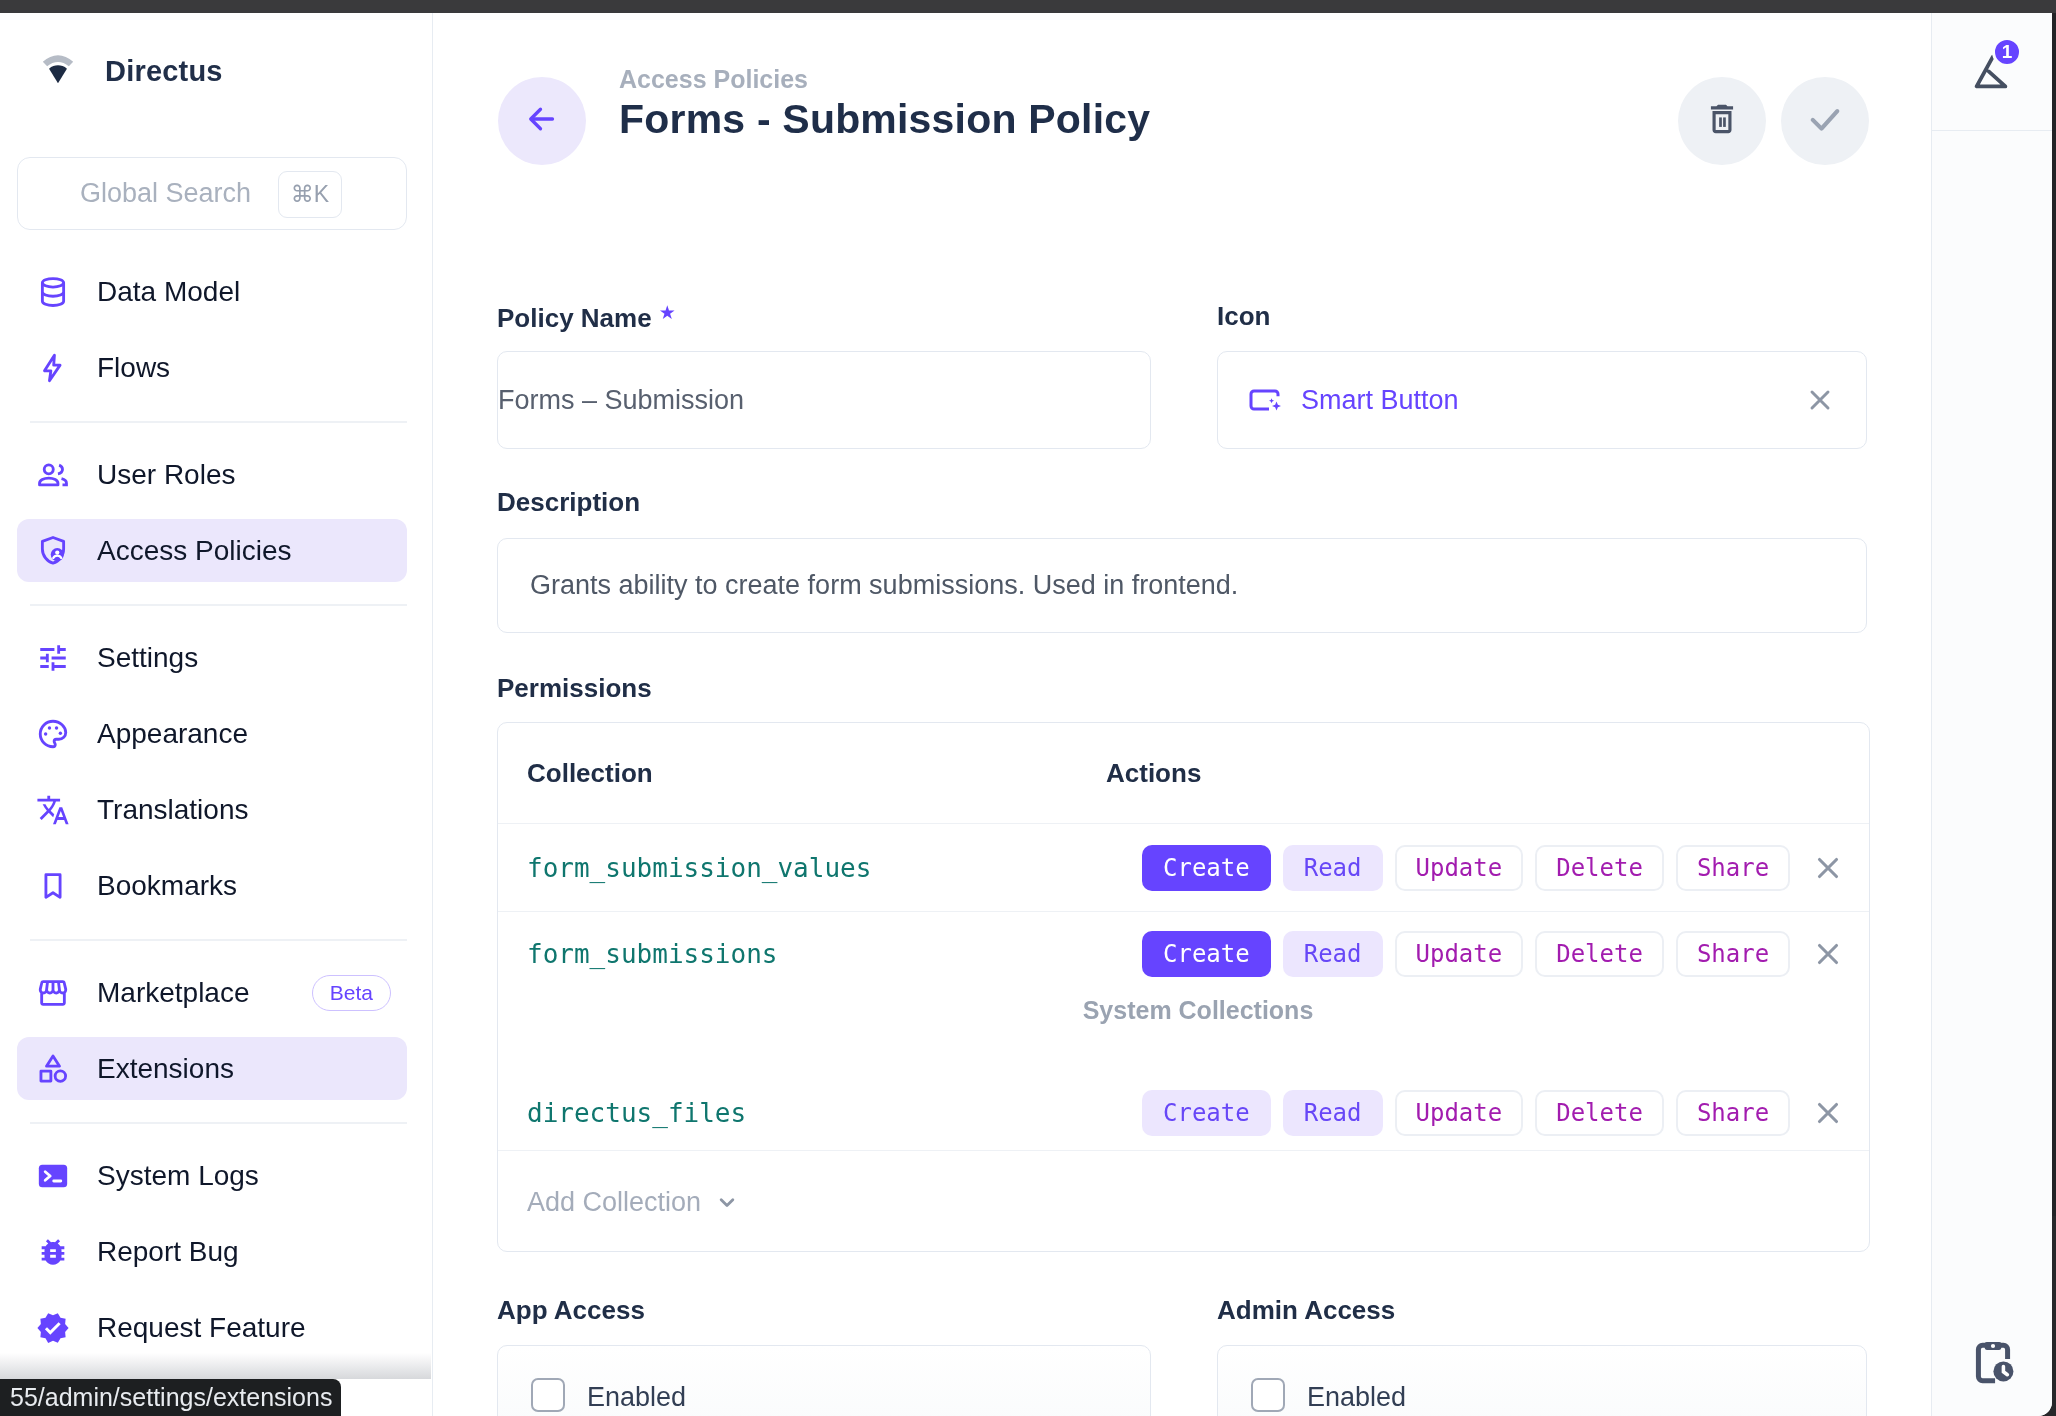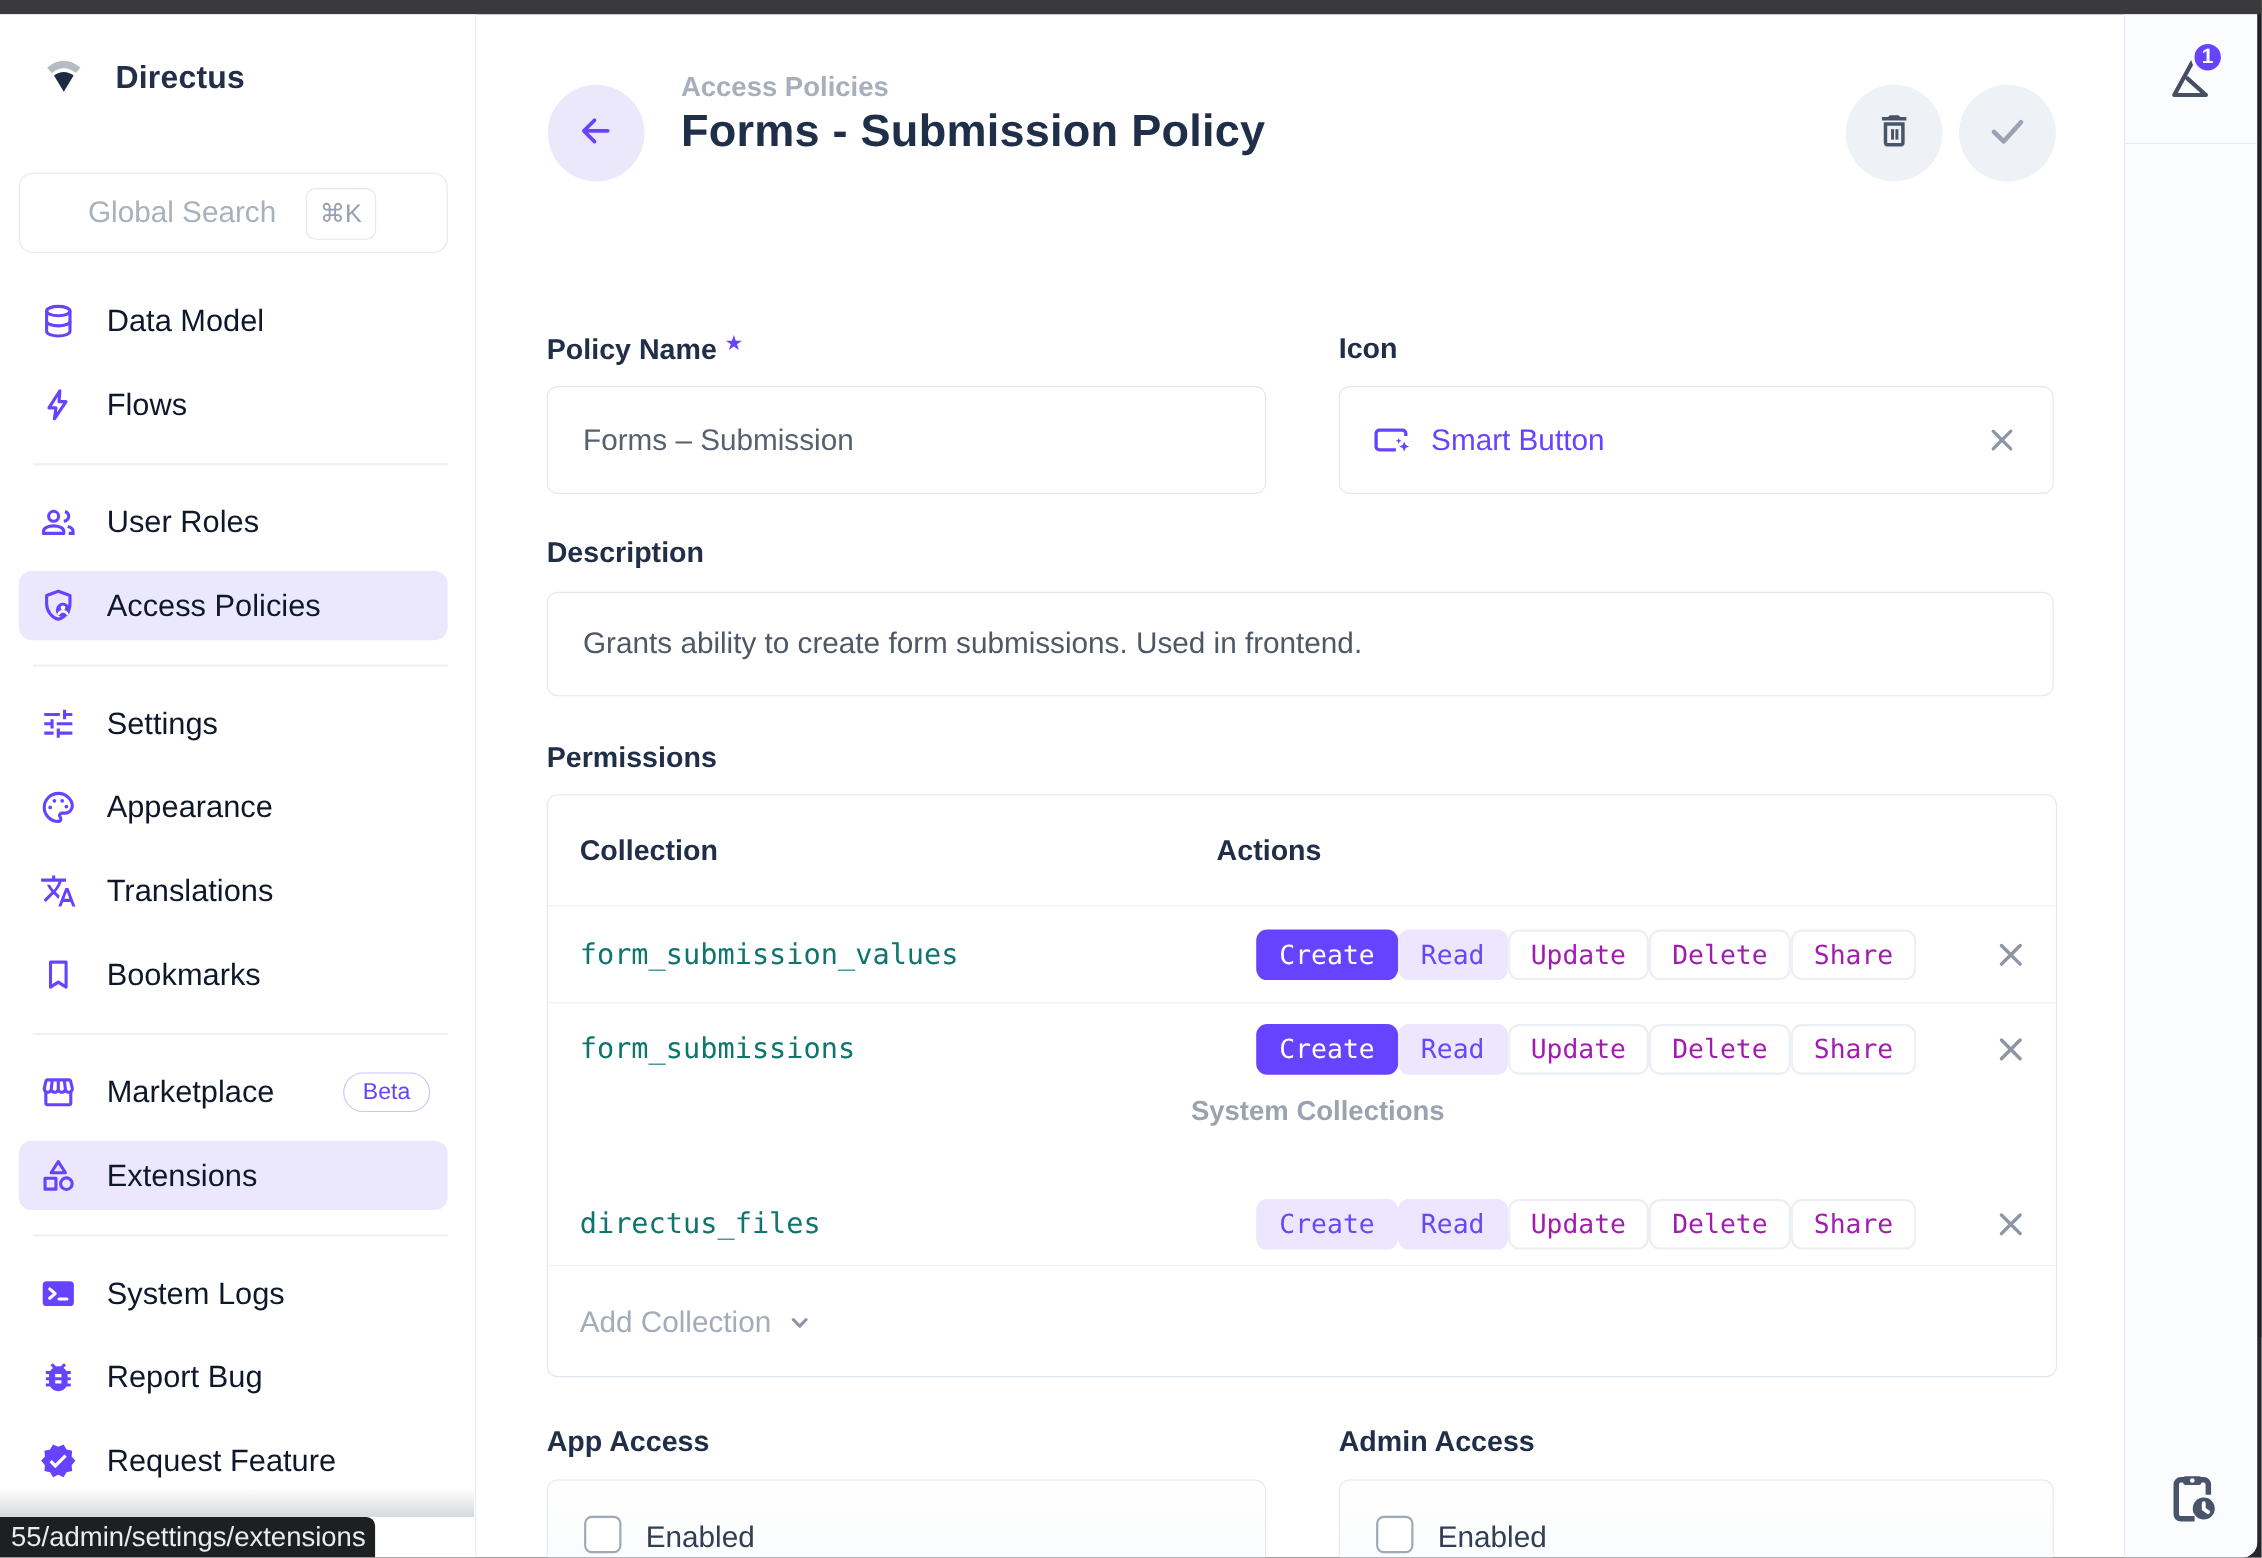--- a/index.html
+++ b/index.html
@@ -38,41 +38,41 @@
   .trash-btn { left:1245px; top:64px; background:#eef1f5; color:#4a5468; }
   .trash-btn svg { width:38px; height:38px; }
   .check-btn { left:1348px; top:64px; background:#eef1f5; color:#9aa3b2; }
   .check-btn svg { width:42px; height:42px; }
   .breadcrumb { position:absolute; left:186px; top:52px; font-size:25px; font-weight:600; color:#a7afbc; }
   .page-title { position:absolute; left:186px; top:83px; font-size:41px; font-weight:700; color:#1f2e49; letter-spacing:.2px; }
 
   .field-label { position:absolute; font-size:26px; font-weight:700; color:#202e47; }
   .req-star { color:#6644ff; font-size:19px; vertical-align:8px; margin-left:7px; }
   .input { position:absolute; background:#fff; border:1.5px solid #e3e8f0; border-radius:10px; display:flex; align-items:center; }
-  .input-name { left:64px; top:338px; width:654px; height:98px; padding-left:32px; font-size:27px; color:#58606f; }
+  .input-name { left:64px; top:338px; width:654px; height:98px; font-size:27px; color:#58606f; }
   .input-icon { left:784px; top:338px; width:650px; height:98px; padding:0 30px; }
   .input-icon .sb-icon { width:36px; height:36px; color:#6644ff; }
   .input-icon .sb-icon svg { width:36px; height:36px; }
   .input-icon .sb-label { margin-left:17px; font-size:27px; color:#6644ff; font-weight:500; }
   .clear-x { margin-left:auto; width:32px; height:32px; color:#8d96a5; cursor:pointer; }
   .clear-x svg { width:32px; height:32px; }
   .input-desc { left:64px; top:525px; width:1370px; height:95px; padding-left:32px; font-size:27px; color:#4f5866; }
 
   .perm-box { position:absolute; left:64px; top:709px; width:1373px; height:530px; border:1.5px solid #e3e8f0; border-radius:10px; overflow:hidden; background:#fff; }
   .perm-header { height:101px; border-bottom:1.5px solid #eef1f5; position:relative; }
   .perm-header span { position:absolute; top:0; height:101px; display:flex; align-items:center; font-size:26px; font-weight:700; color:#202e47; }
   .ph-collection { left:29px; }
   .ph-actions { left:608px; }
   .perm-row { position:relative; display:flex; align-items:center; padding-left:29px; }
   .perm-rows > .perm-row:nth-child(1) { height:88px; border-bottom:1.5px solid #eef1f5; }
   .perm-rows > .perm-row:nth-child(2) { height:84px; }
   .perm-rows > .sysdiv    { height:79px;flex-direction:column; }
   .perm-rows > .perm-row:nth-child(4) { height:76px; border-bottom:1.5px solid #eef1f5; }
   .mono-name { font-family:"DejaVu Sans Mono","Liberation Mono",monospace; font-size:26px; color:#0f766e; }
-  .actions-wrap { position:absolute; left:608px; display:flex; align-items:center;padding-left:36px; }
+  .actions-wrap { position:absolute; left:608px; display:flex; gap:12px; align-items:center;padding-left:36px; }
   .chip { height:46px; border-radius:10px; display:flex; align-items:center; padding:0 21px; font-family:"DejaVu Sans Mono","Liberation Mono",monospace; font-size:24px; cursor:pointer; }
   .chip-full { background:#6644ff; color:#fff; }
   .chip-partial { background:#ece6fe; color:#6747f7; }
   .chip-none { background:#fff; border:2px solid #eceff4; color:#a21caf; padding:0 19px; }
   .row-x { position:absolute; right:24px; width:34px; height:34px; color:#8d96a5; cursor:pointer; }
   .row-x svg { width:34px; height:34px; }
   .sysdiv { display:flex; align-items:center; padding-left:29px; }
   .sysdiv .lbl { font-size:25px; font-weight:600; color:#9aa3b1; white-space:nowrap; }
   .sysdiv .line { flex:1; height:1.5px; background:#e6ebf1; margin:0 30px 0 24px; }
   .perm-footer { height:102px; display:flex; align-items:center; padding-left:29px; font-size:27px; color:#a4acba; cursor:pointer; }

